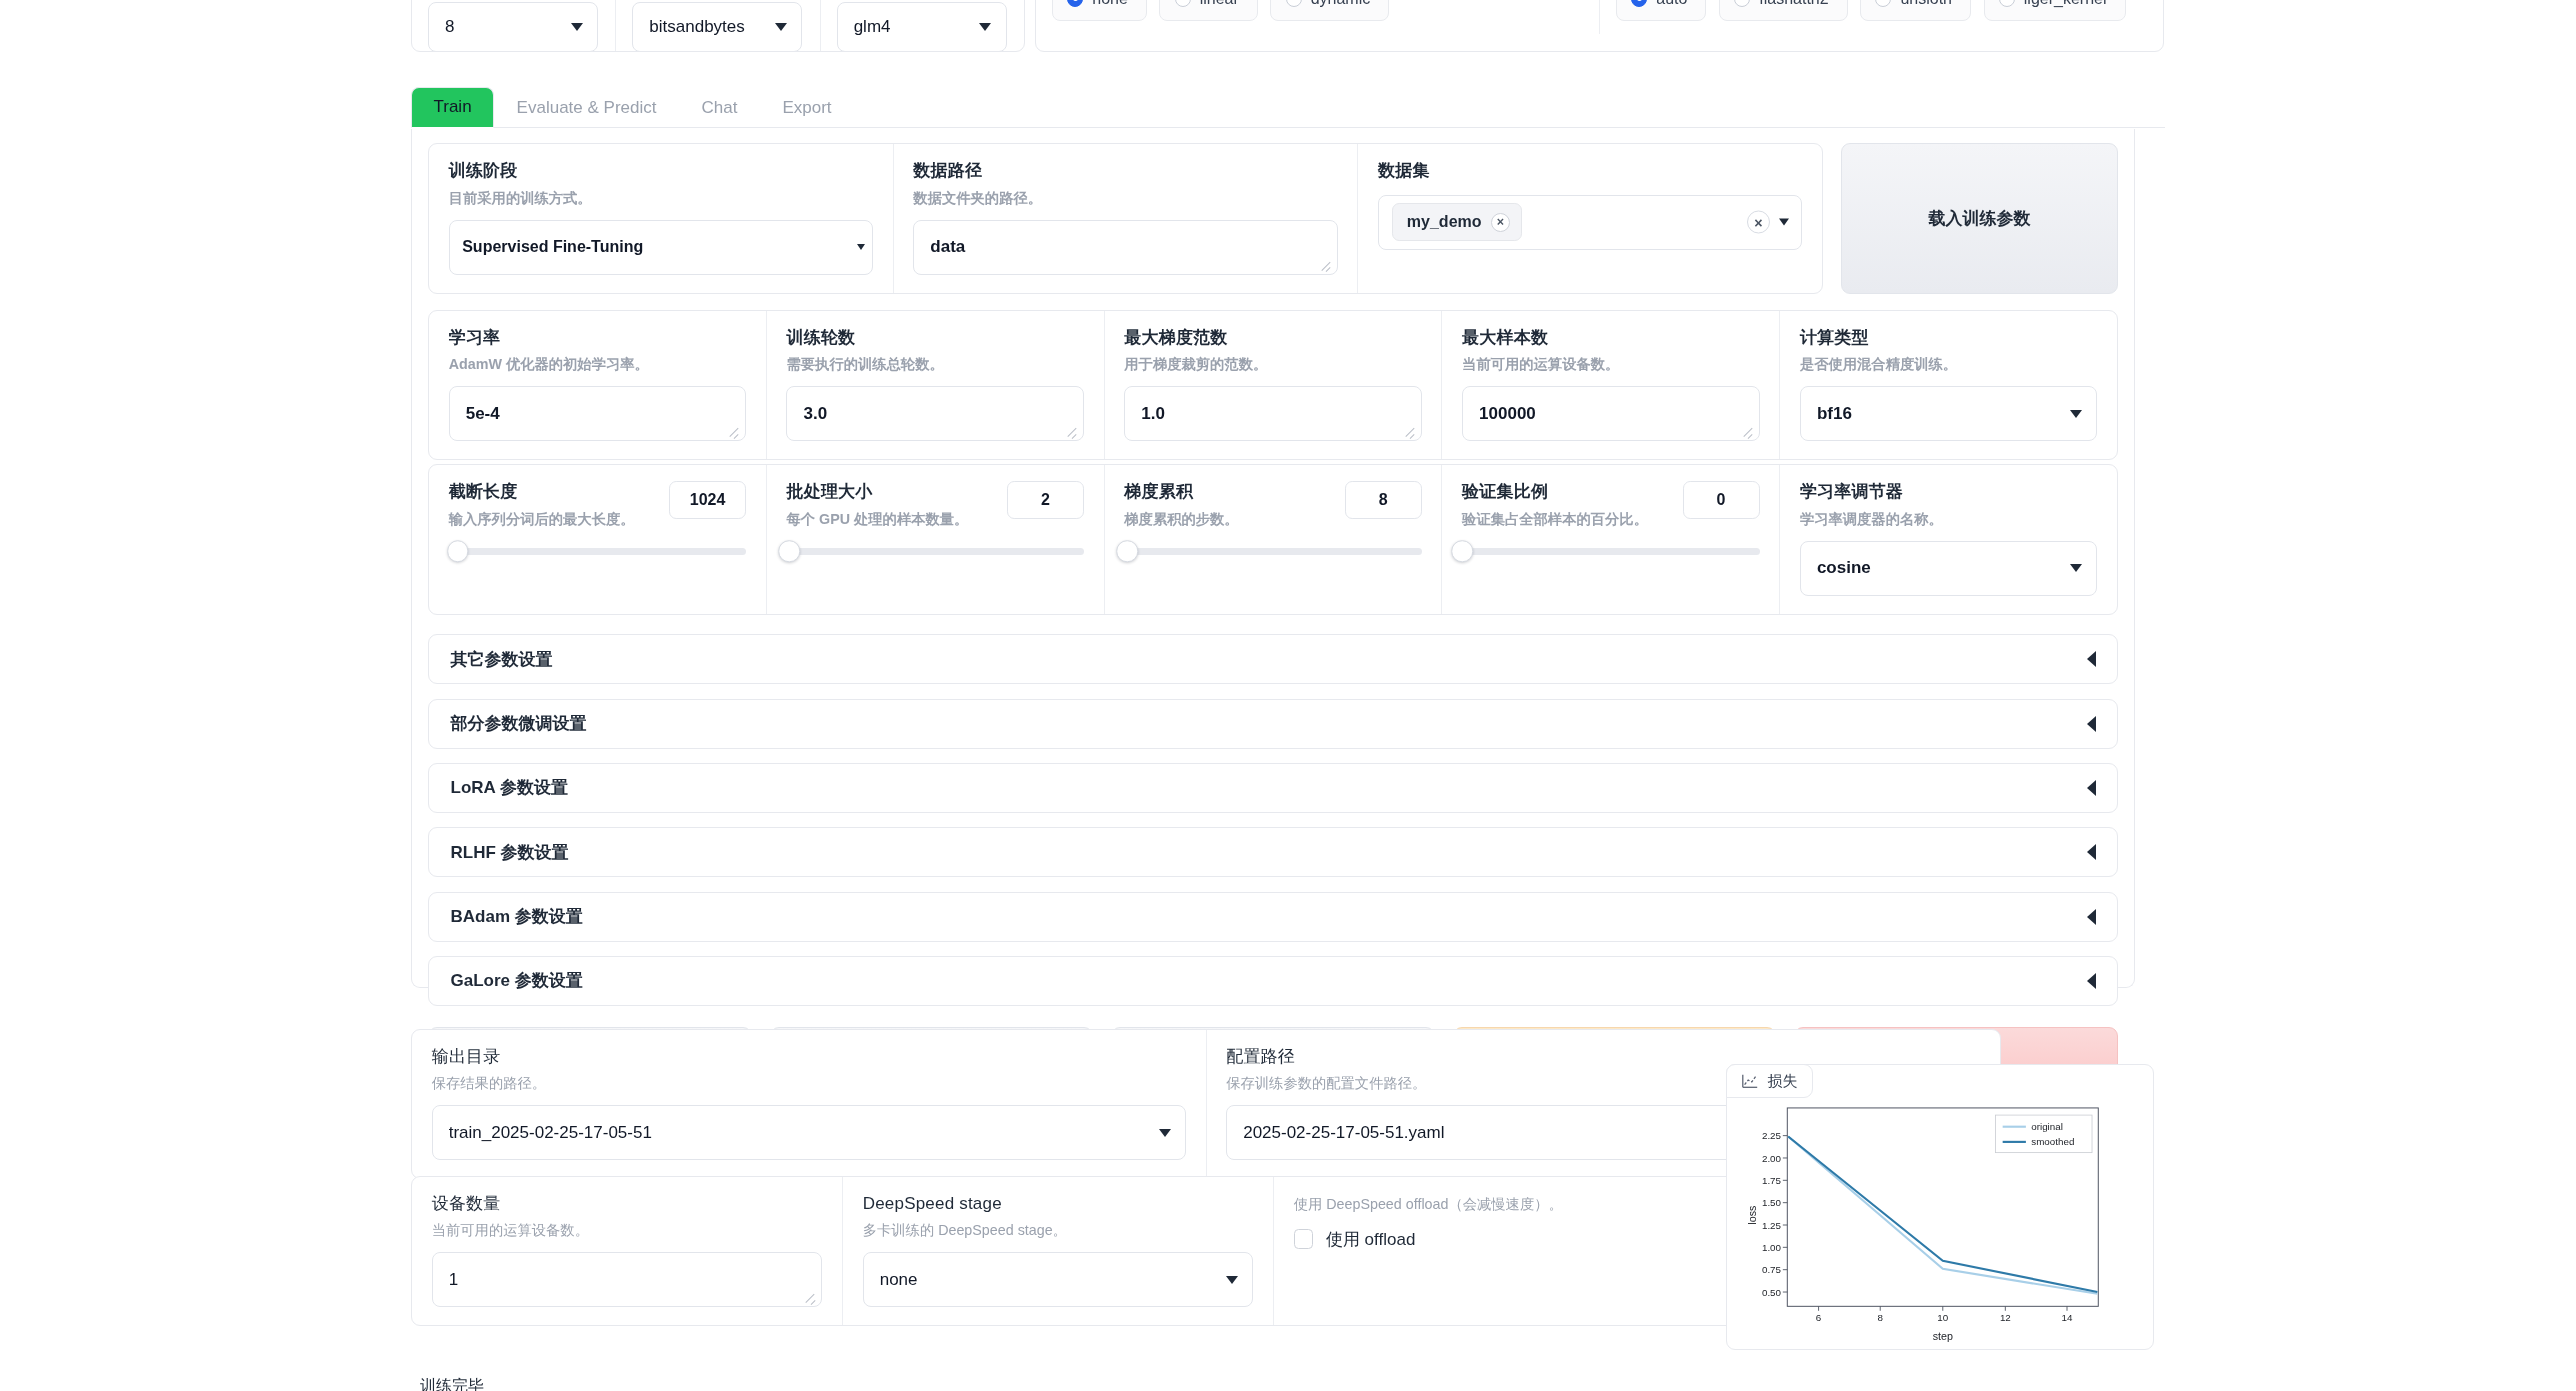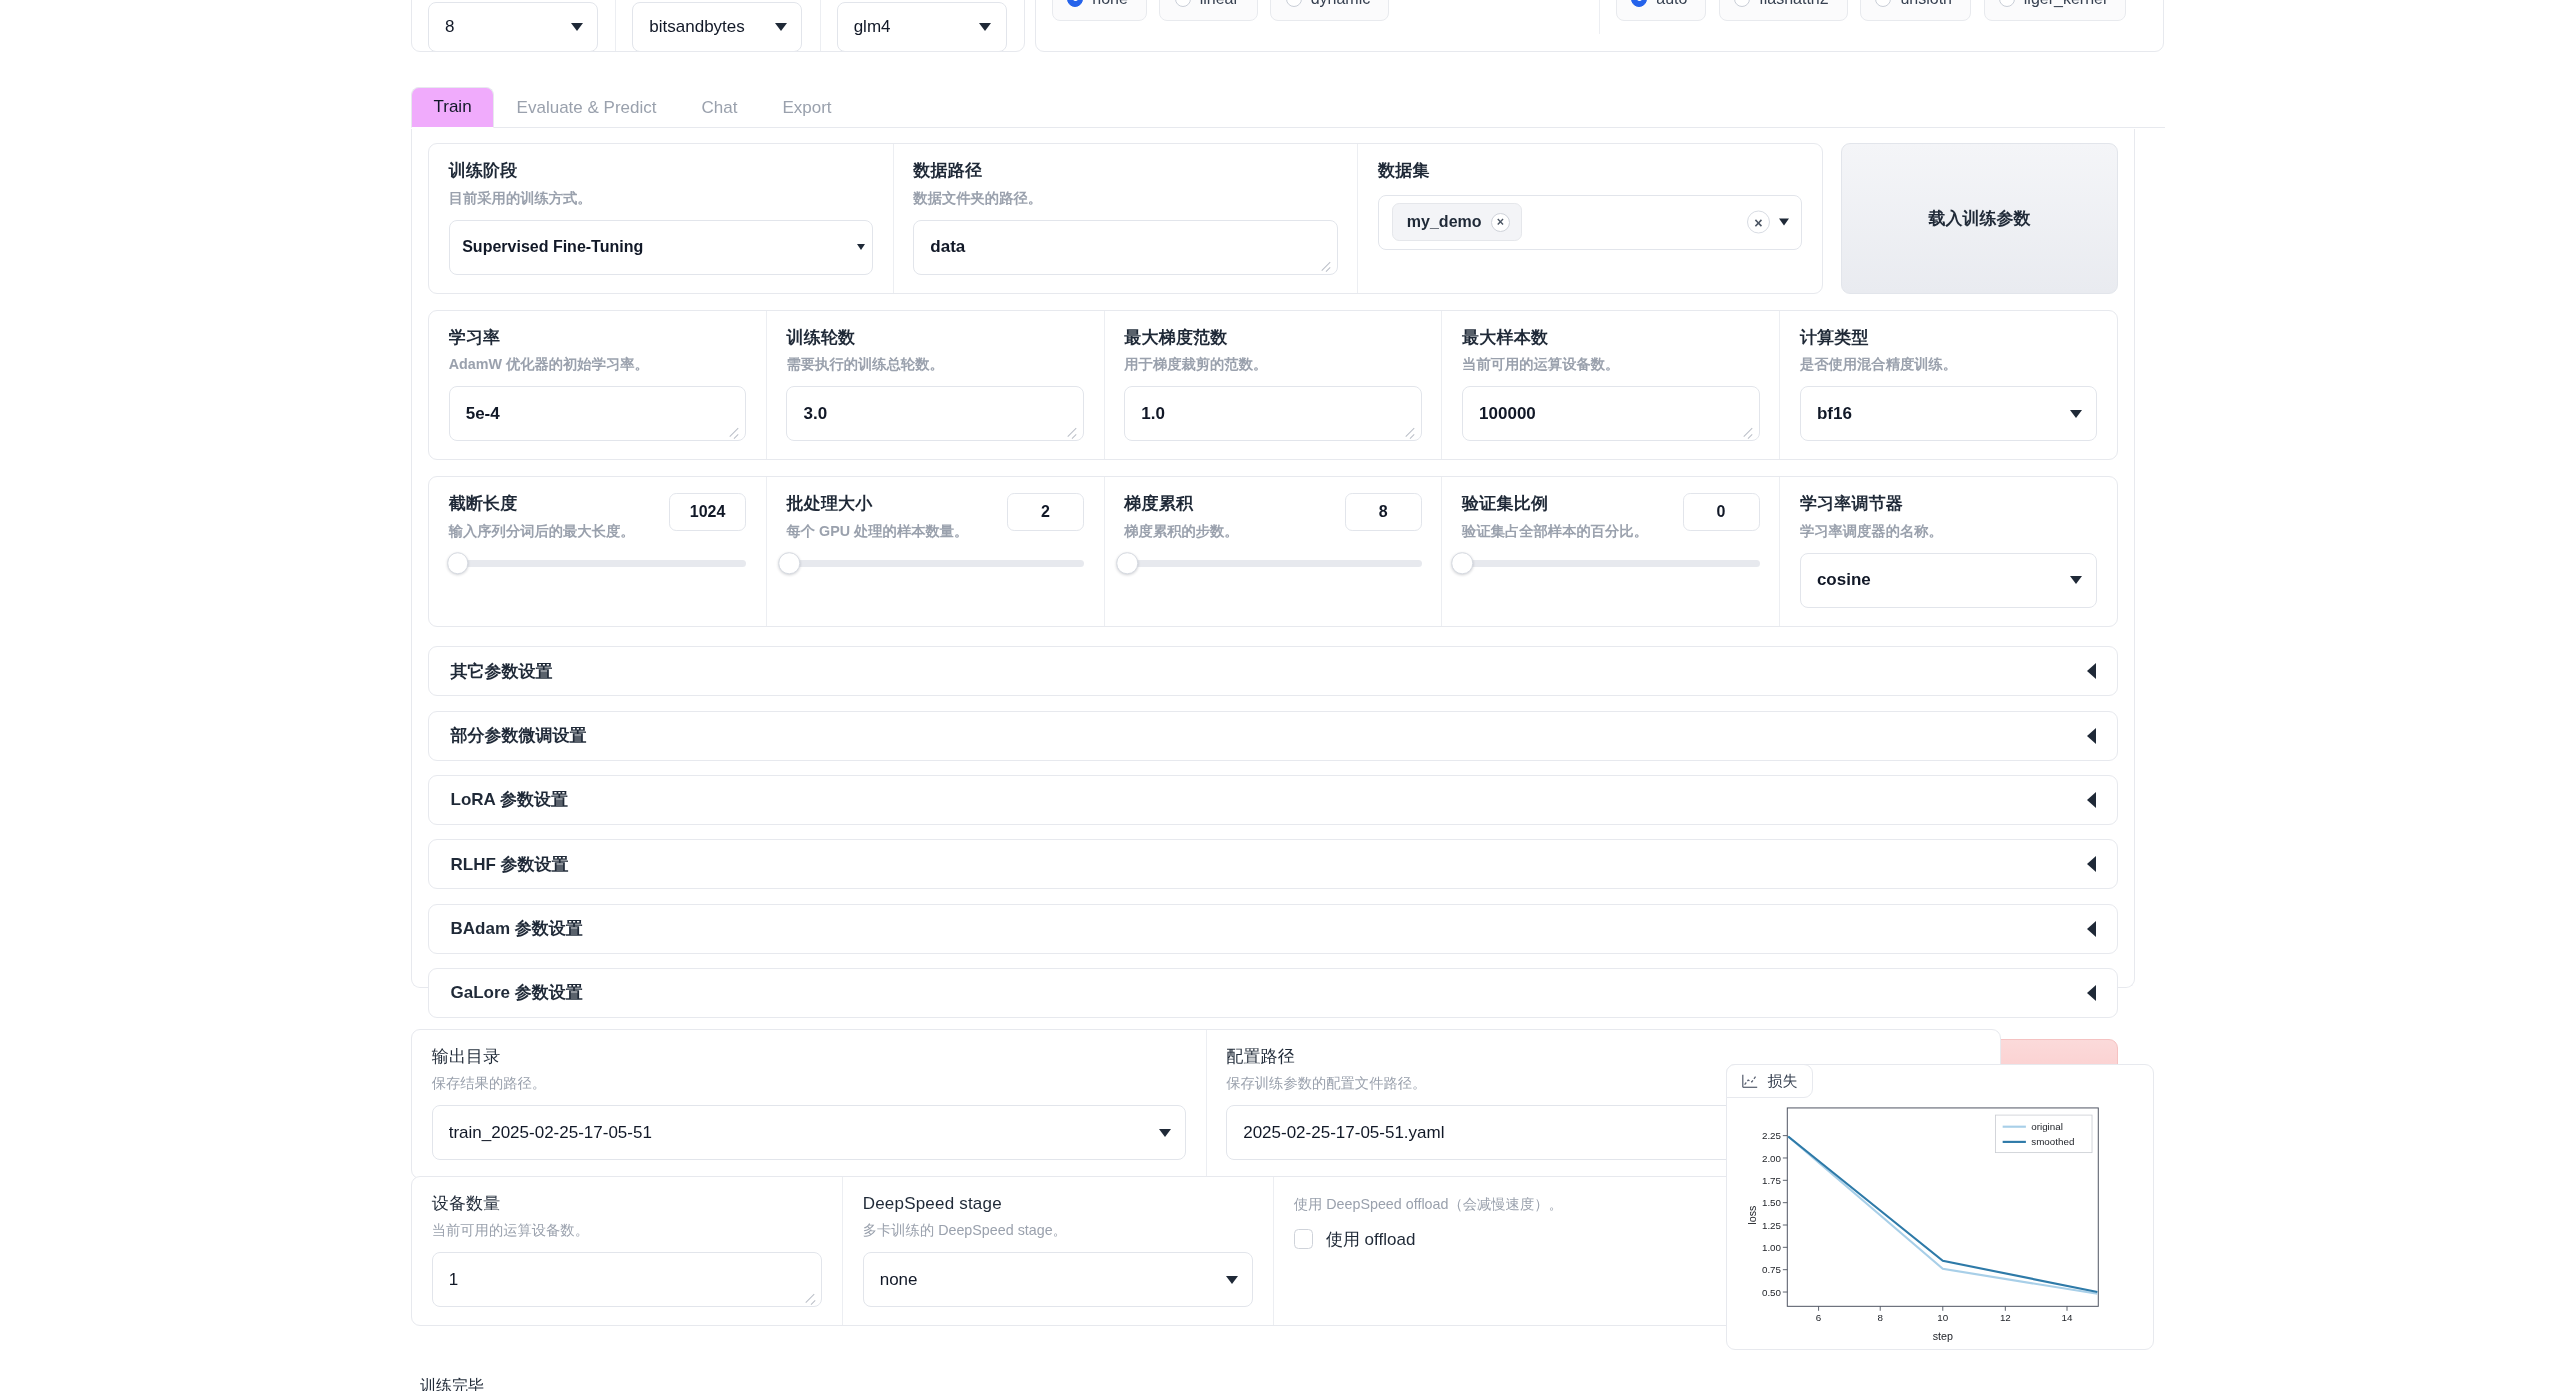--- a/index.html
+++ b/index.html
@@ -109,21 +109,21 @@
     border-bottom:0.9px solid #e7e9ee;
     display:flex; align-items:flex-end; gap:0;
   }
   .tab {
     font-size:17px; color:#9aa1ad; padding:9px 21.5px 9.8px 21.5px;
     border:0.9px solid transparent; border-bottom:none;
     border-radius:8px 8px 0 0; position:relative; top:0.9px;
     cursor:pointer; white-space:nowrap;
   }
   .tab.active {
-    color:#111827; background:#f0abfc;
+    color:#111827; background:#22c55e;
     border-color:#e7e9ee; border-bottom:0.9px solid #fff;
   }
 
   
   .stage {
     position:absolute; left:411px; top:129px;
     width:1724px; height:859px;
     border:0.9px solid #e7e9ee; border-top:none;
     border-radius:0 0 9px 9px;
     background:#fff;
@@ -413,21 +413,21 @@
       <div class="cell">
         <div class="lbl">计算类型</div>
         <div class="hint">是否使用混合精度训练。</div>
         <div class="field tall">
           <span>bf16</span>
           <span class="caret"></span>
         </div>
       </div>
     </div>
 
-    <div class="group-row" style="margin-top:16px;">
+    <div class="group-row" style="margin-top:4px;">
       <div class="cell">
         <div class="slider-top">
           <div>
             <div class="lbl">截断长度</div>
             <div class="hint">输入序列分词后的最大长度。</div>
           </div>
           <div class="num-box">1024</div>
         </div>
         <div class="track">
           <div class="fill" style="width:3%"></div>

